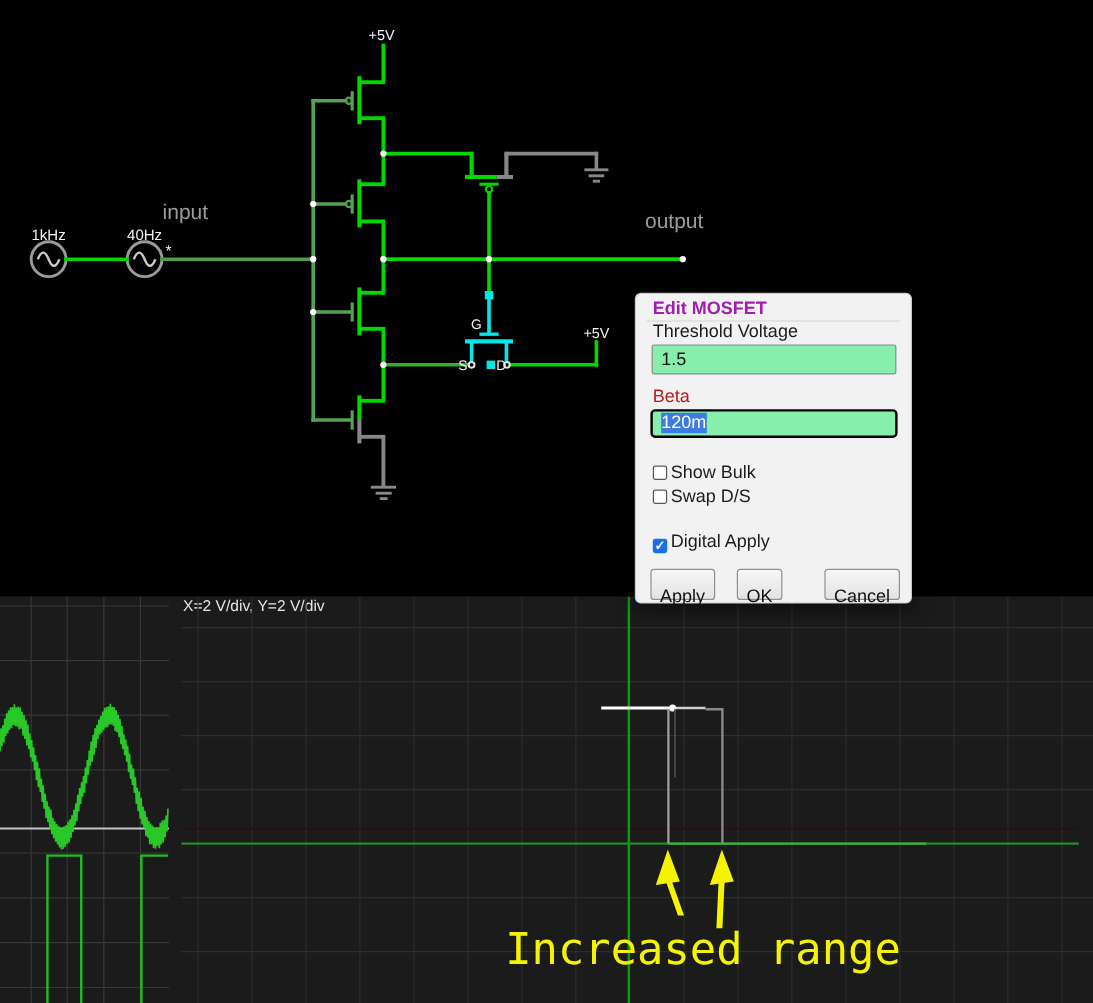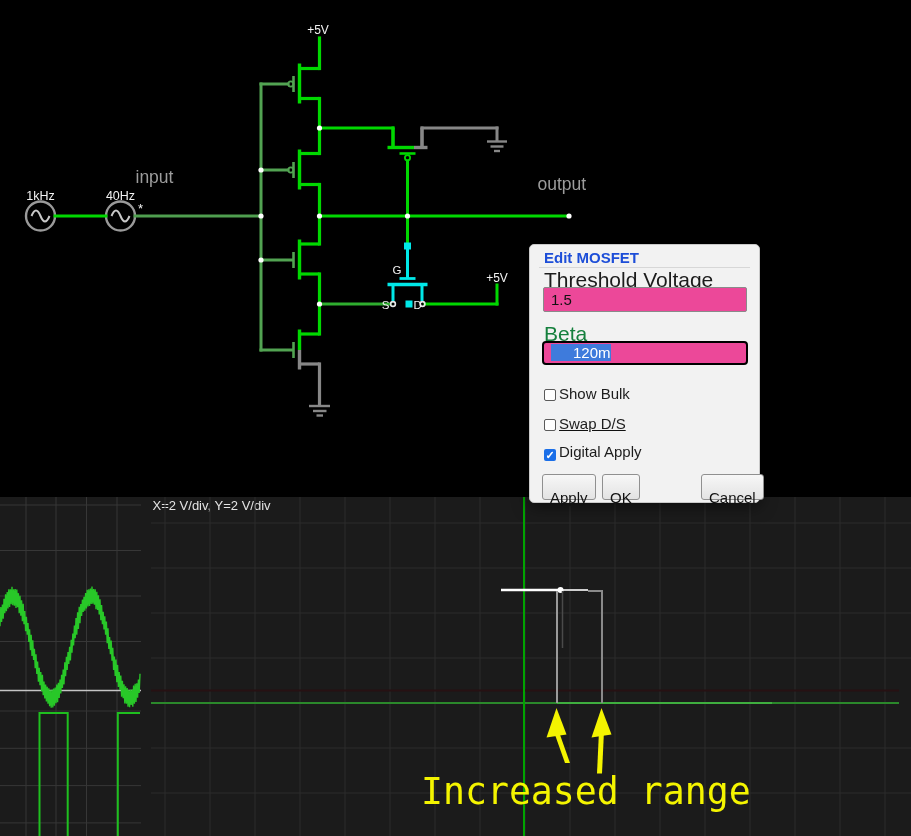--- a/index.html
+++ b/index.html
@@ -8,29 +8,29 @@
   #circuit-svg{position:absolute;left:0;top:0;}
   #scope-area{position:absolute;left:0;top:497px;width:911px;height:339px;background:#1b1b1b;}
   #scope-left{position:absolute;left:0;top:0;}
   #scope-right{position:absolute;left:151px;top:0;}
   svg text{font-family:"Liberation Sans",sans-serif;}
   .annot-text{font-family:"DejaVu Sans Mono",monospace;}
   
   #dialog{position:absolute;left:529px;top:244px;width:231px;height:259px;background:#f2f2f2;
           border:1px solid #c9c9c9;border-radius:5px;box-shadow:0 3px 16px rgba(0,0,0,.55);
           box-sizing:border-box;color:#111;}
-  #dialog .title{position:absolute;left:14px;top:4px;font-size:15px;font-weight:bold;color:#1d4ed8;}
+  #dialog .title{position:absolute;left:14px;top:4px;font-size:15px;font-weight:bold;color:#a21caf;}
   #dialog .separator{position:absolute;left:9px;top:22px;width:211px;border-top:1px solid #d7d7d7;}
-  #dialog .field-label{position:absolute;left:14px;font-size:21px;color:#1c1c1c;white-space:nowrap;}
-  #dialog .link-label{color:#15803d;}
+  #dialog .field-label{position:absolute;left:14px;font-size:15px;color:#1c1c1c;white-space:nowrap;}
+  #dialog .link-label{color:#b91c1c;}
   .tfield{position:absolute;left:13px;width:204px;height:25px;box-sizing:border-box;
-          border:1px solid #8a8a8a;border-radius:2px;background:#ec4899;font-size:15px;color:#111;
+          border:1px solid #8a8a8a;border-radius:2px;background:#86efac;font-size:15px;color:#111;
           padding:0 0 0 7px;font-family:"Liberation Sans",sans-serif;line-height:23px;}
   .tfield.focused{border:2px solid #000;border-radius:4px;left:12px;width:206px;height:24px;line-height:20px;}
-  .tfield .sel{background:#3e7bdc;color:#fff;padding-left:22px;}
+  .tfield .sel{background:#3e7bdc;color:#fff;}
   .cbrow{position:absolute;left:14px;height:14px;}
   .cbbox{display:inline-block;width:12px;height:12px;box-sizing:border-box;border:1.5px solid #5a5a5a;
          border-radius:2px;background:#fff;vertical-align:-2px;}
   .cbbox.checked{border:none;background:#1b6fe8;color:#fff;text-align:center;line-height:12px;
                  font-size:11px;font-weight:bold;}
   .cblabel{font-size:15px;color:#1c1c1c;margin-left:3px;vertical-align:0px;text-align:right;}
   .btn{position:absolute;top:229px;height:24px;box-sizing:border-box;border:1px solid #909090;
        border-radius:3px;background:linear-gradient(#f7f7f7,#e3e3e3);font-size:15px;color:#111;
        font-family:"Liberation Sans",sans-serif;padding:12px 7px;text-align:center;line-height:21px;}
 </style>
@@ -250,25 +250,25 @@
 
     <div class="field-label" style="top:23px;">Threshold Voltage</div>
     <div class="tfield" style="top:42px;"><span>1.5</span></div>
 
     <div class="field-label link-label" style="top:77px;">Beta</div>
     <div class="tfield focused" style="top:96px;"><span class="sel">120m</span></div>
 
     <div class="cbrow" style="top:140px;">
       <span class="cbbox"></span><span class="cblabel">Show Bulk</span>
     </div>
-    <div class="cbrow" style="top:170px;text-decoration:underline;">
+    <div class="cbrow" style="top:160px;">
       <span class="cbbox"></span><span class="cblabel">Swap D/S</span>
     </div>
     <div class="cbrow" style="top:198px;">
       <span class="cbbox checked">✓</span><span class="cblabel">Digital Apply</span>
     </div>
 
     <button class="btn" style="left:12px;">Apply</button>
-    <button class="btn" style="left:72px;">OK</button>
-    <button class="btn" style="left:171px;">Cancel</button>
+    <button class="btn" style="left:84px;">OK</button>
+    <button class="btn" style="left:157px;">Cancel</button>
   </div>
 
 </div>
 
 </body></html>

